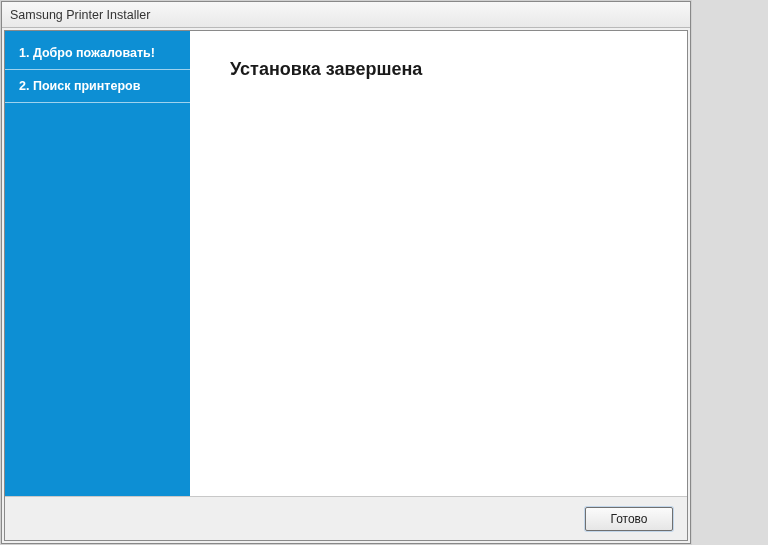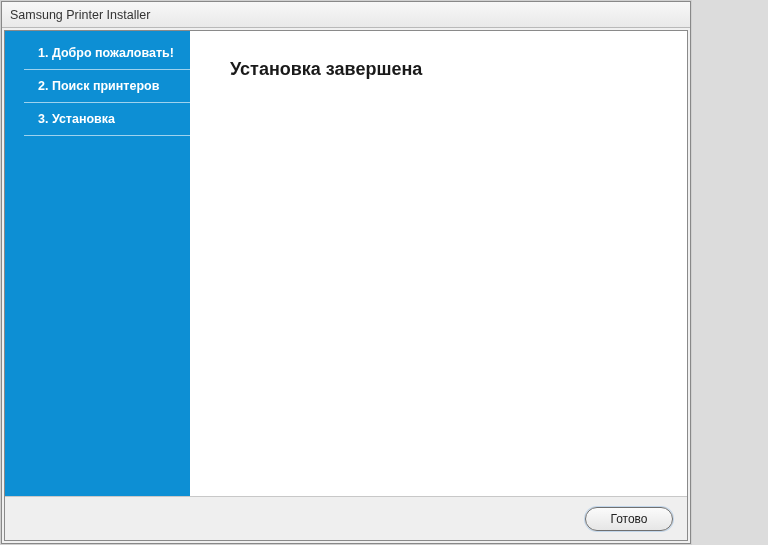--- a/index.html
+++ b/index.html
@@ -50,21 +50,20 @@
       display: flex;
       flex-direction: column;
     }
     .sidebar-item {
       color: #fff;
       font-size: 12.5px;
       font-weight: bold;
       padding: 9px 12px 9px 14px;
       border-bottom: 1px solid rgba(255,255,255,0.6);
       cursor: default;
-      margin-left: 19px;
     }
     .content {
       flex: 1;
       background: #fff;
       padding: 28px 40px;
     }
     .content-heading {
       font-size: 18px;
       font-weight: bold;
       color: #1a1a1a;
@@ -76,21 +75,21 @@
       display: flex;
       align-items: center;
       justify-content: flex-end;
       padding: 0 14px;
     }
     .btn {
       min-width: 88px;
       height: 24px;
       background: linear-gradient(to bottom, #fbfbfb, #e6e6e6);
       border: 1px solid #707070;
-      border-radius: 12px;
+      border-radius: 2px;
       font-size: 12px;
       color: #222;
       cursor: pointer;
       box-shadow: 0 0 0 1px rgba(60,140,220,0.25);
       padding: 0 10px;
     }
   </style>
 </head>
 <body>
 
@@ -100,23 +99,20 @@
   </div>
   <div class="body">
     <div class="middle">
       <div class="sidebar">
         <div class="sidebar-item">
           <span>1. Добро пожаловать!</span>
         </div>
         <div class="sidebar-item">
           <span>2. Поиск принтеров</span>
         </div>
-        <div class="sidebar-item">
-          <span>3. Установка</span>
-        </div>
       </div>
       <div class="content">
         <div class="content-heading">Установка завершена</div>
       </div>
     </div>
     <div class="footer">
       <button class="btn">Готово</button>
     </div>
   </div>
 </div>

